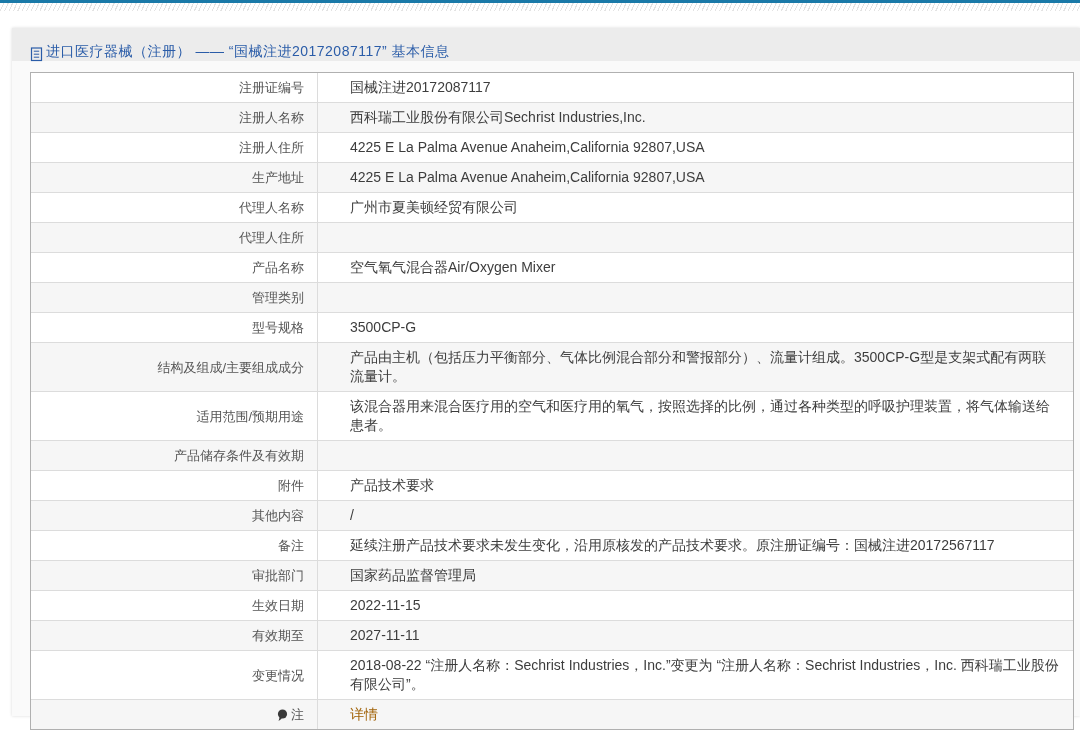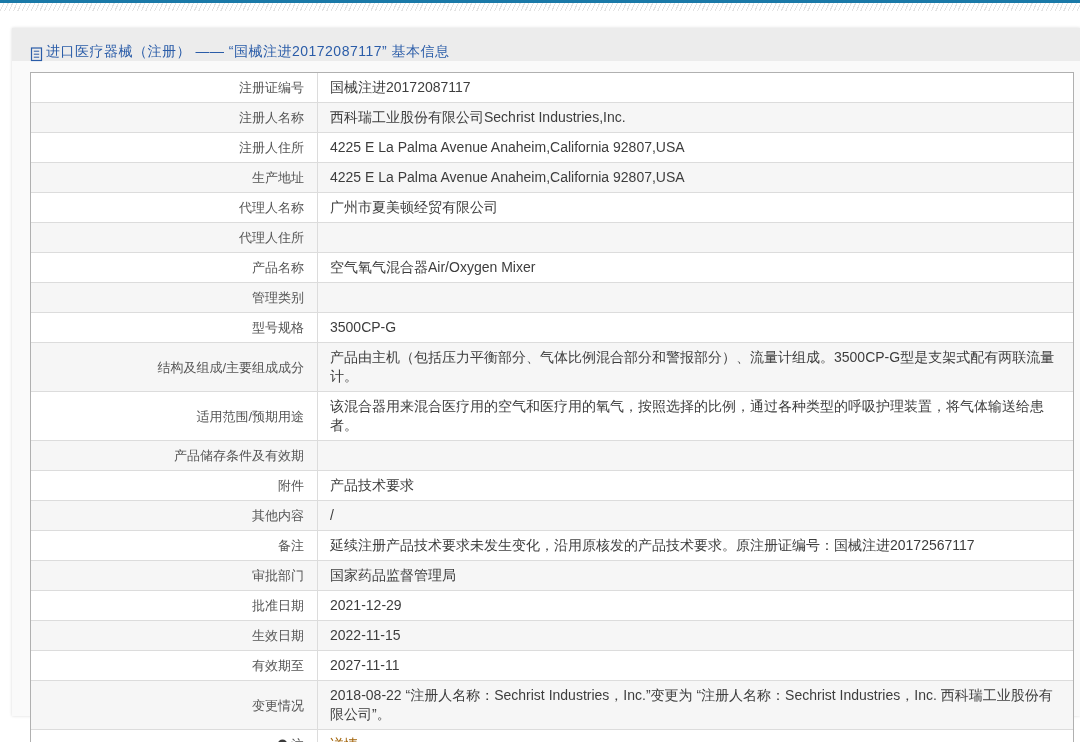--- a/index.html
+++ b/index.html
@@ -19,21 +19,21 @@
   }
   .panel-header {
     height:33px; background:#ececec; display:flex; align-items:flex-end;
     padding-left:18px;
   }
   .doc-icon { display:inline-flex; margin-right:3px; position:relative; top:1px; }
   .title { color:#2a5ca8; font-size:14px; letter-spacing:.5px; }
   .table {
     margin:11px 6px 0 18px; border:1px solid #b0b0b0; background:#ffffff;
   }
-  .row { display:flex; border-bottom:1px solid #dcdcdc; min-height:28px; background:#ffffff; }
+  .row { display:flex; border-bottom:1px solid #dcdcdc; min-height:28px; background:#ffffff;gap:20px; }
   .row:last-child { border-bottom:none; }
   .row:nth-child(even) { background:#f6f6f6; }
   .cell-label {
     flex:0 0 287px; width:287px; border-right:1px solid #dcdcdc;
     display:flex; justify-content:flex-end; align-items:center;
     padding:5px 13px 5px 8px; color:#555555; font-size:13px; line-height:19px;
     text-align:right;
   }
   .cell-value {
     flex:1; display:flex; align-items:center;
@@ -197,29 +197,20 @@
 
       <span>审批部门</span>
     </div>
     <div class="cell-value">
       <span>国家药品监督管理局</span>
     </div>
   </div>
       <div class="row">
     <div class="cell-label">
 
-      <span>批准日期</span>
-    </div>
-    <div class="cell-value">
-      <span>2021-12-29</span>
-    </div>
-  </div>
-      <div class="row">
-    <div class="cell-label">
-
       <span>生效日期</span>
     </div>
     <div class="cell-value">
       <span>2022-11-15</span>
     </div>
   </div>
       <div class="row">
     <div class="cell-label">
 
       <span>有效期至</span>

